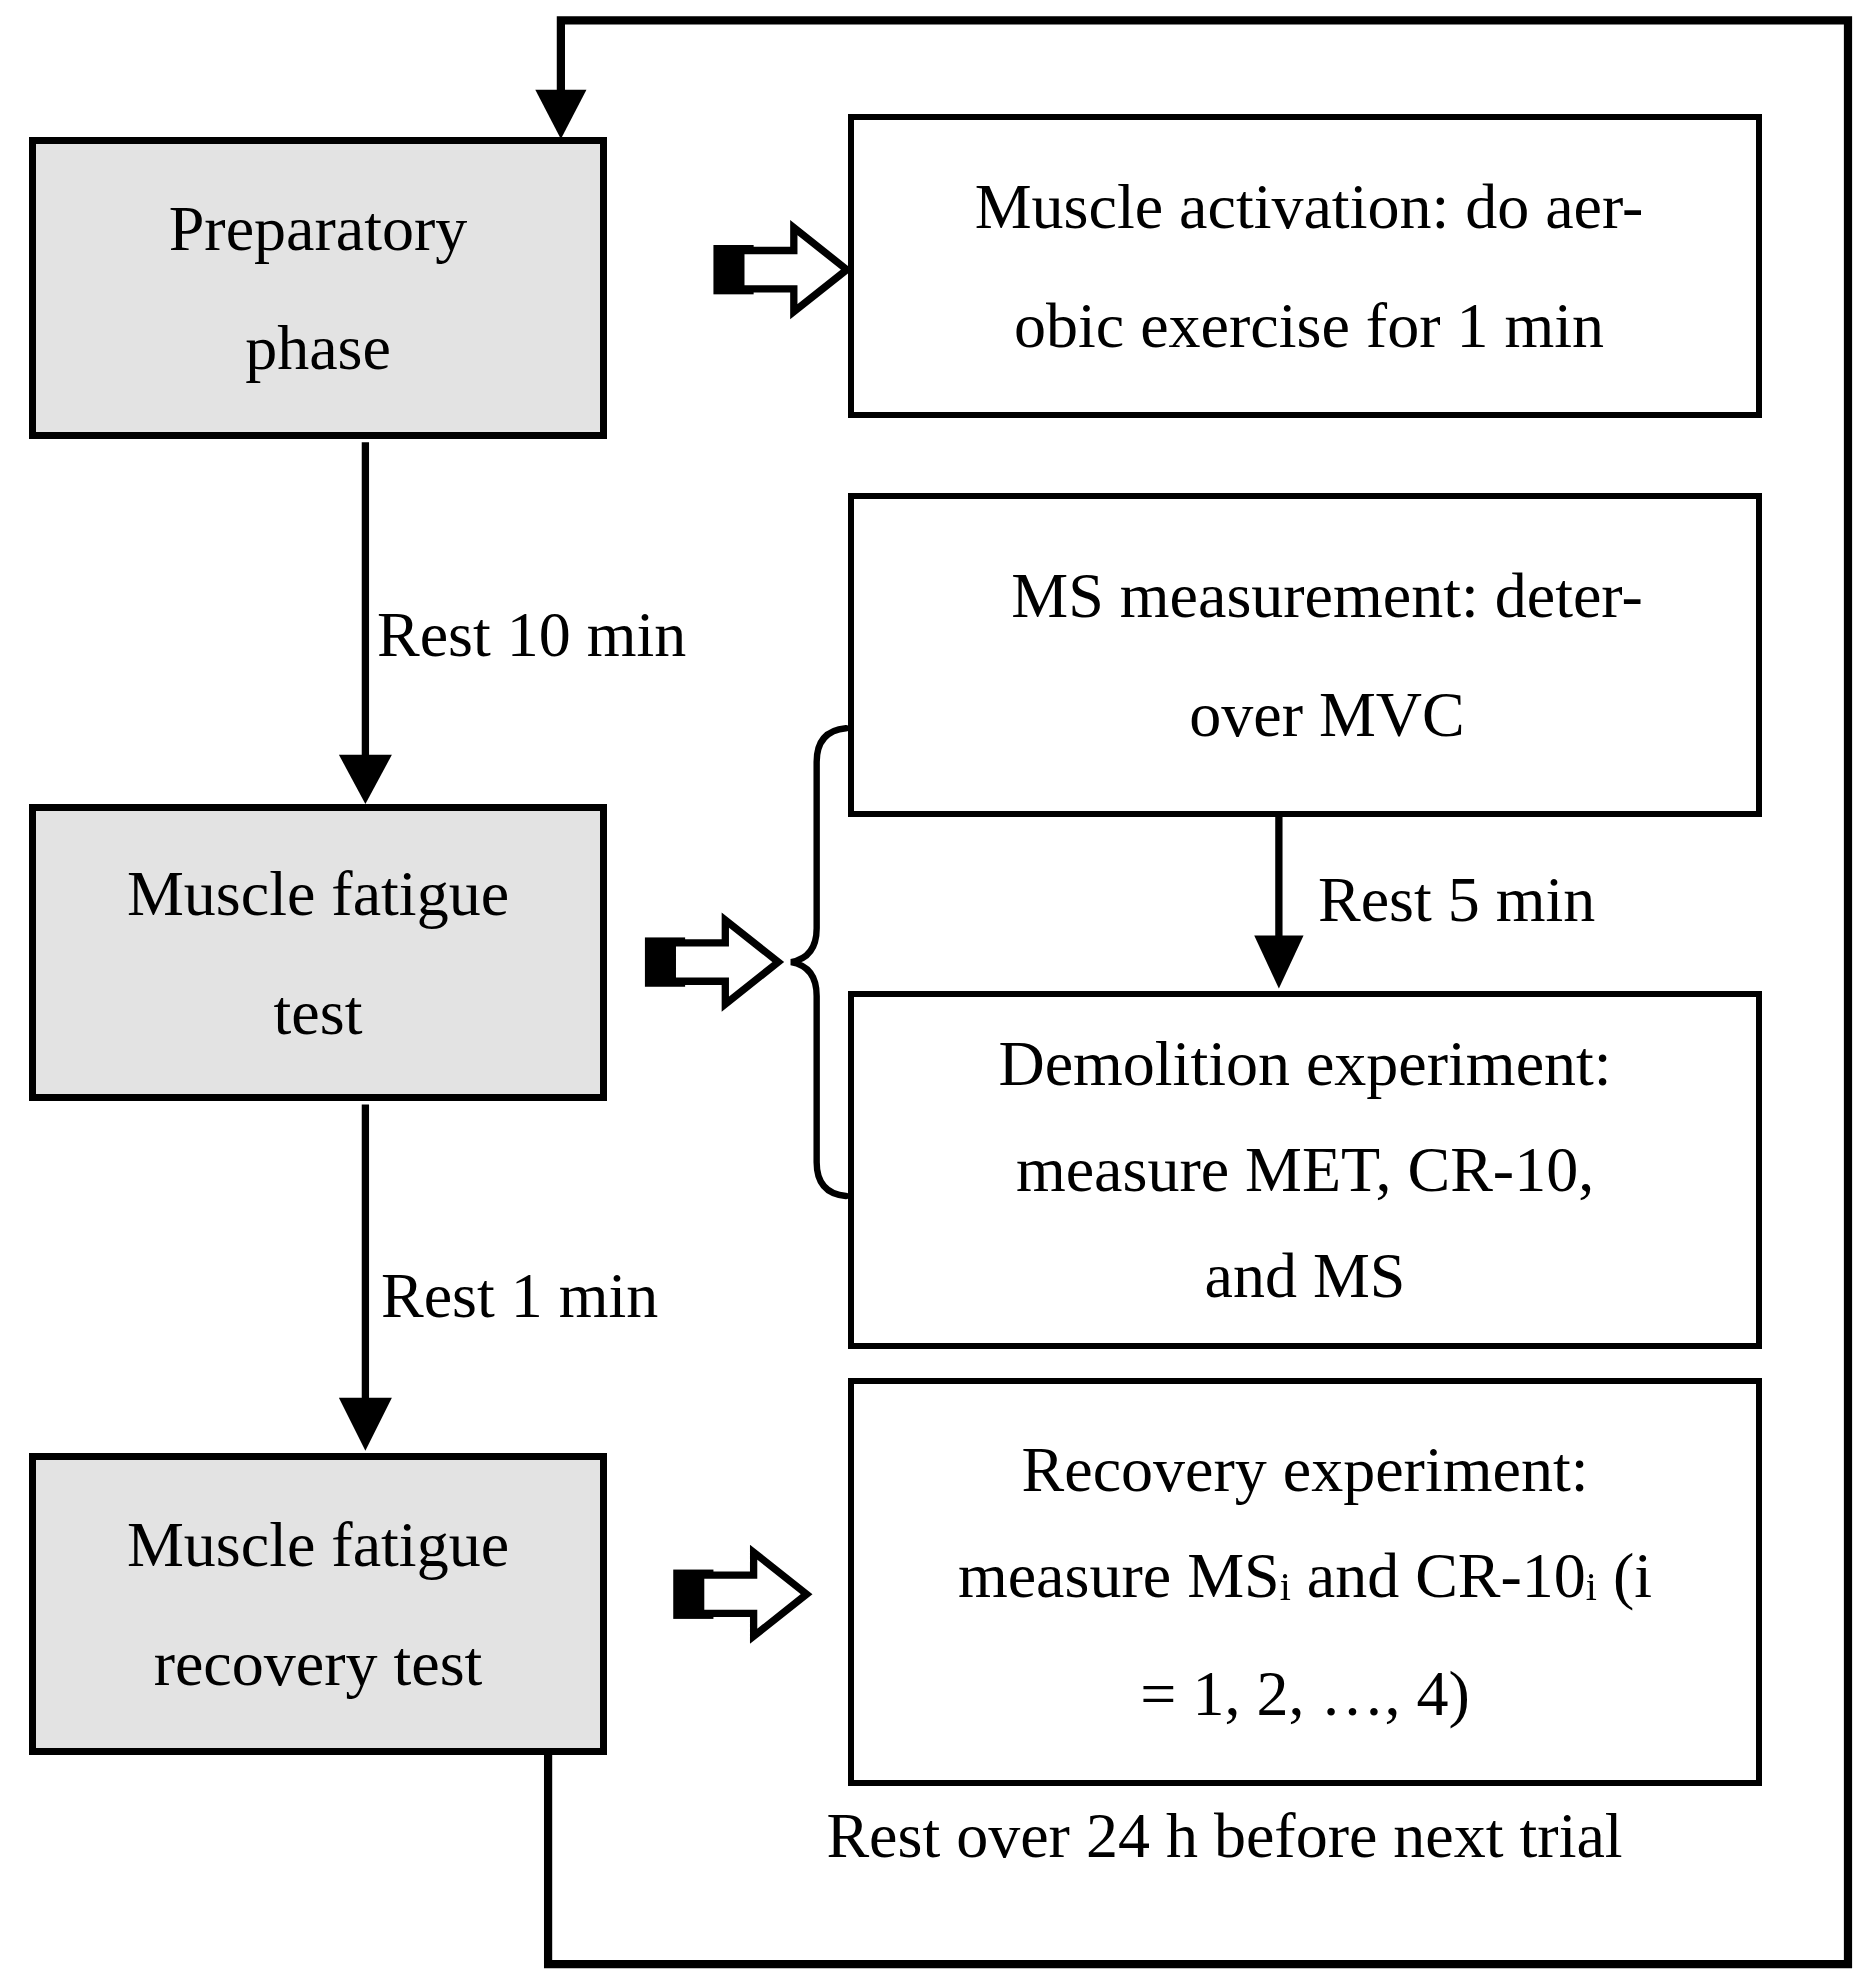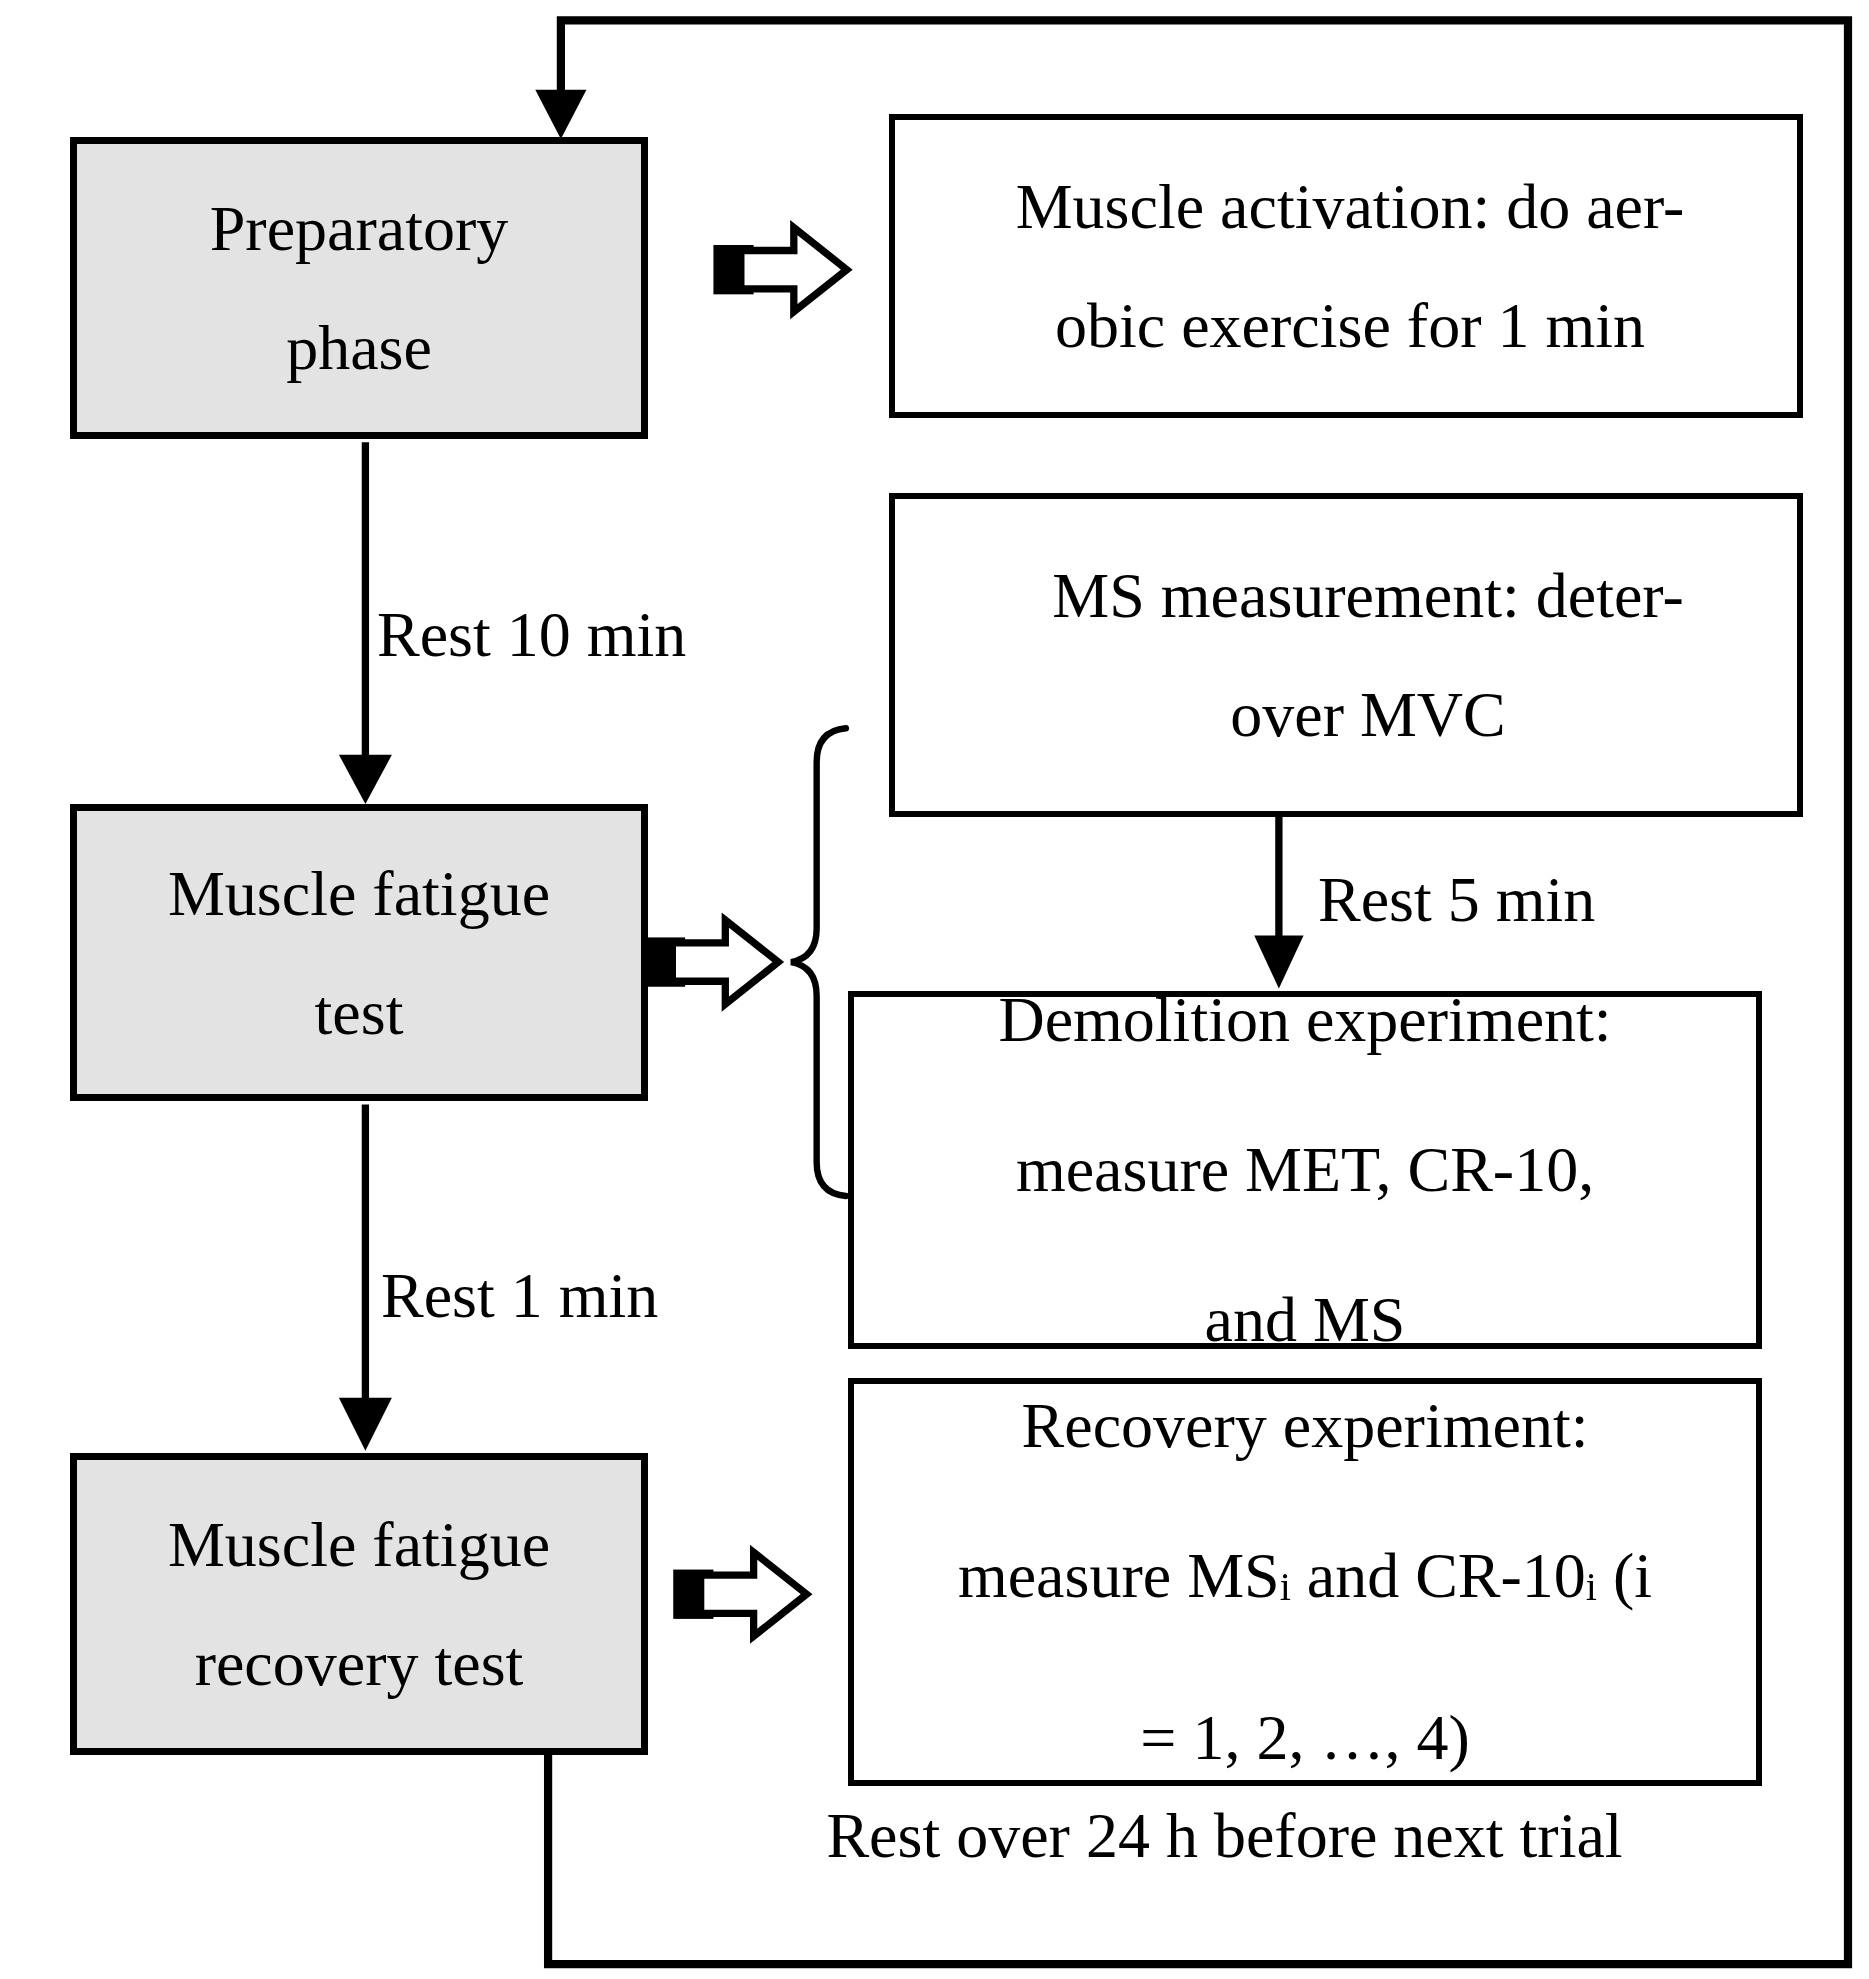--- a/index.html
+++ b/index.html
@@ -22,22 +22,22 @@
     left:29px;width:578px;
     background:#e3e3e3;
     border:7.3px solid #000;
     line-height:119px;
   }
   .detailbox{
     left:848px;width:914px;
     background:#ffffff;
     border:6.4px solid #000;
   }
-  .lh2{line-height:119px;margin-left:41px;}
-  .lh3{line-height:106px;gap:44px;}
+  .lh2{line-height:119px;}
+  .lh3{line-height:106px;}
   .edge-label{
     position:absolute;
     font-size:64px;
     white-space:nowrap;
   }
   .sub{font-size:40px;vertical-align:-0.08em;}
   #box-preparatory{top:137px;height:302px;}
   #box-fatigue-test{top:804px;height:297px;}
   #box-recovery-test{top:1453px;height:302px;}
   #box-activation{top:114px;height:304px;padding-left:8px;}

